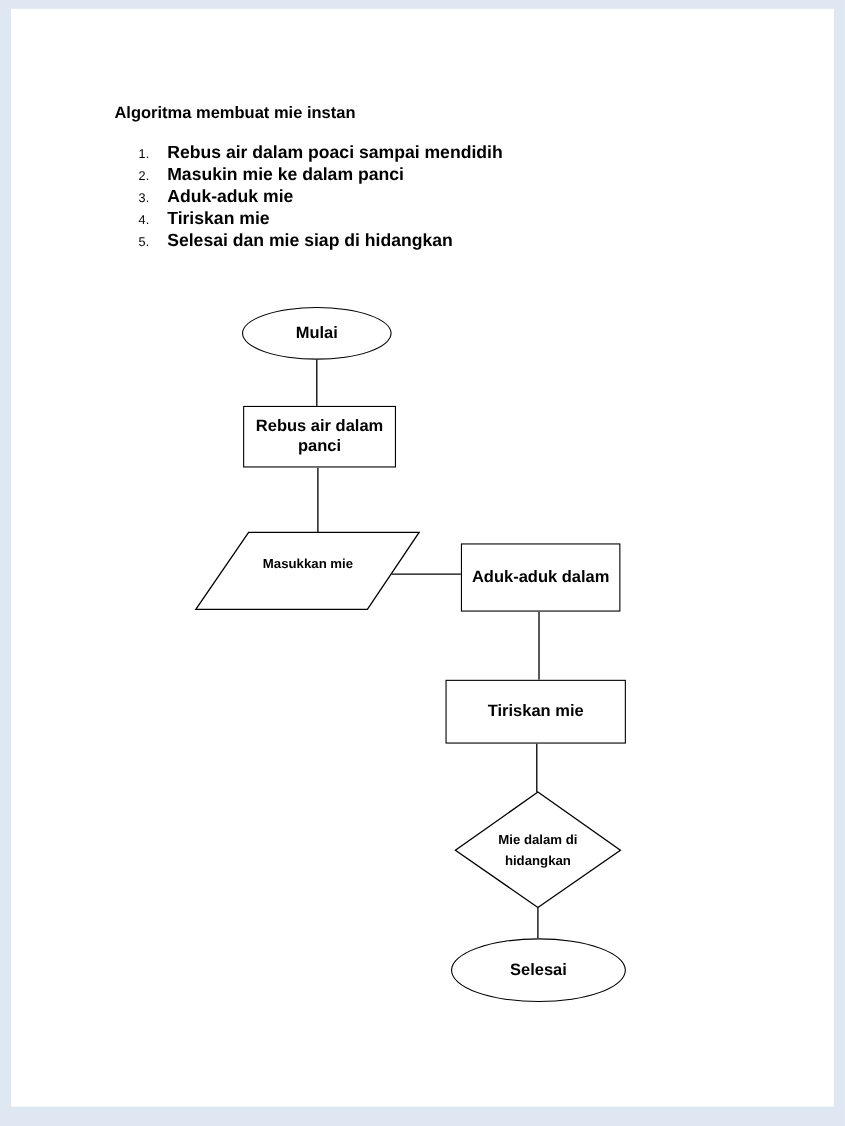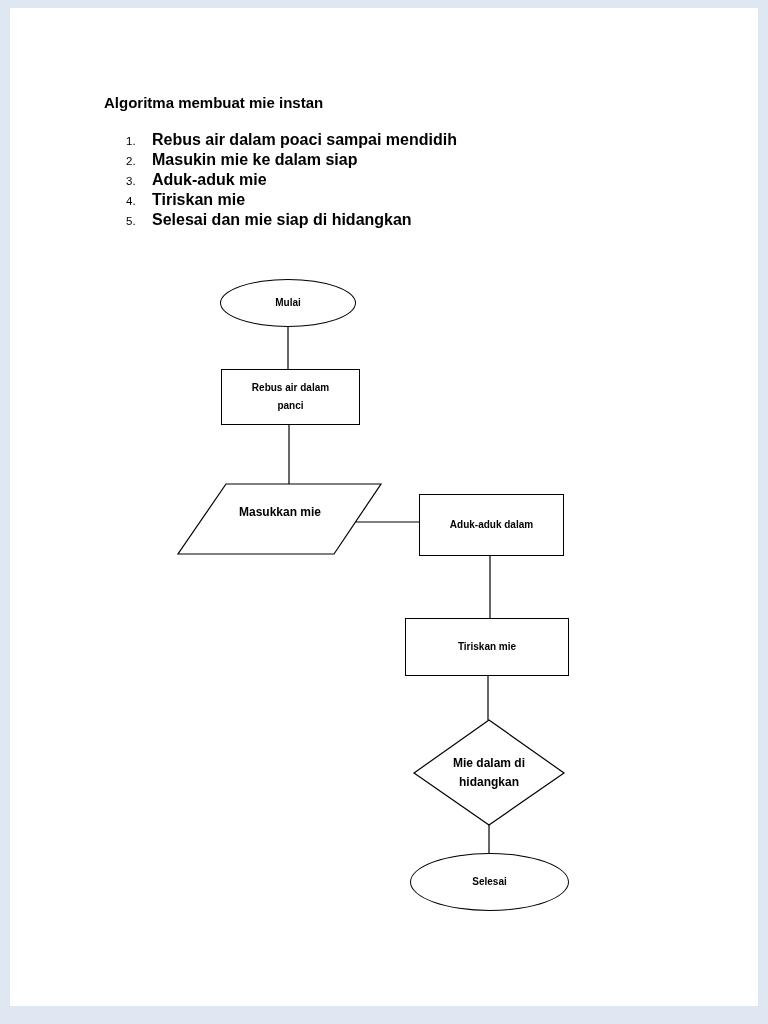--- a/index.html
+++ b/index.html
@@ -56,21 +56,21 @@
     font-weight: bold;
   }
   .shape {
     position: absolute;
     border: 1px solid #000;
     background: #fff;
     display: flex;
     align-items: center;
     justify-content: center;
     text-align: center;
-    font-size: 10px;
+    font-size: 15px;
     font-weight: bold;
     line-height: 18px;
     box-sizing: border-box;
   }
   .ellipse { border-radius: 50%; }
   .flow-label {
     position: absolute;
     text-align: center;
     font-size: 12px;
     font-weight: bold;
@@ -93,21 +93,21 @@
   <div class="content">
 
     <div class="doc-title">Algoritma membuat mie instan</div>
 
     <div class="list-row" style="top:131px;">
       <span class="list-num">1.</span>
       <span class="list-text">Rebus air dalam poaci sampai mendidih</span>
     </div>
     <div class="list-row" style="top:151px;">
       <span class="list-num">2.</span>
-      <span class="list-text">Masukin mie ke dalam siap</span>
+      <span class="list-text">Masukin mie ke dalam panci</span>
     </div>
     <div class="list-row" style="top:171px;">
       <span class="list-num">3.</span>
       <span class="list-text">Aduk-aduk mie</span>
     </div>
     <div class="list-row" style="top:191px;">
       <span class="list-num">4.</span>
       <span class="list-text">Tiriskan mie</span>
     </div>
     <div class="list-row" style="top:211px;">
@@ -123,21 +123,21 @@
       <line x1="476" y1="676" x2="476" y2="720" stroke="#000" stroke-width="1.2"></line>
       <line x1="477" y1="825" x2="477" y2="853" stroke="#000" stroke-width="1.2"></line>
       <polygon points="214,484 369,484 322,554 166,554" fill="#ffffff" stroke="#000" stroke-width="1.2"></polygon>
       <polygon points="477,720 552,773 477,825 402,773" fill="#ffffff" stroke="#000" stroke-width="1.2"></polygon>
     </svg>
 
     <div class="shape ellipse" style="left:208px; top:279px; width:136px; height:48px;">
       <span>Mulai</span>
     </div>
 
-    <div class="shape" style="left:209px; top:369px; width:139px; height:56px; padding:0 28px;">
+    <div class="shape" style="left:209px; top:369px; width:139px; height:56px; padding:0 4px;">
       <span>Rebus air dalam panci</span>
     </div>
 
     <div class="flow-label" style="left:198px; top:503px; width:140px;">Masukkan mie</div>
 
     <div class="shape" style="left:407px; top:494px; width:145px; height:62px;">
       <span>Aduk-aduk dalam</span>
     </div>
 
     <div class="shape" style="left:393px; top:618px; width:164px; height:58px;">

